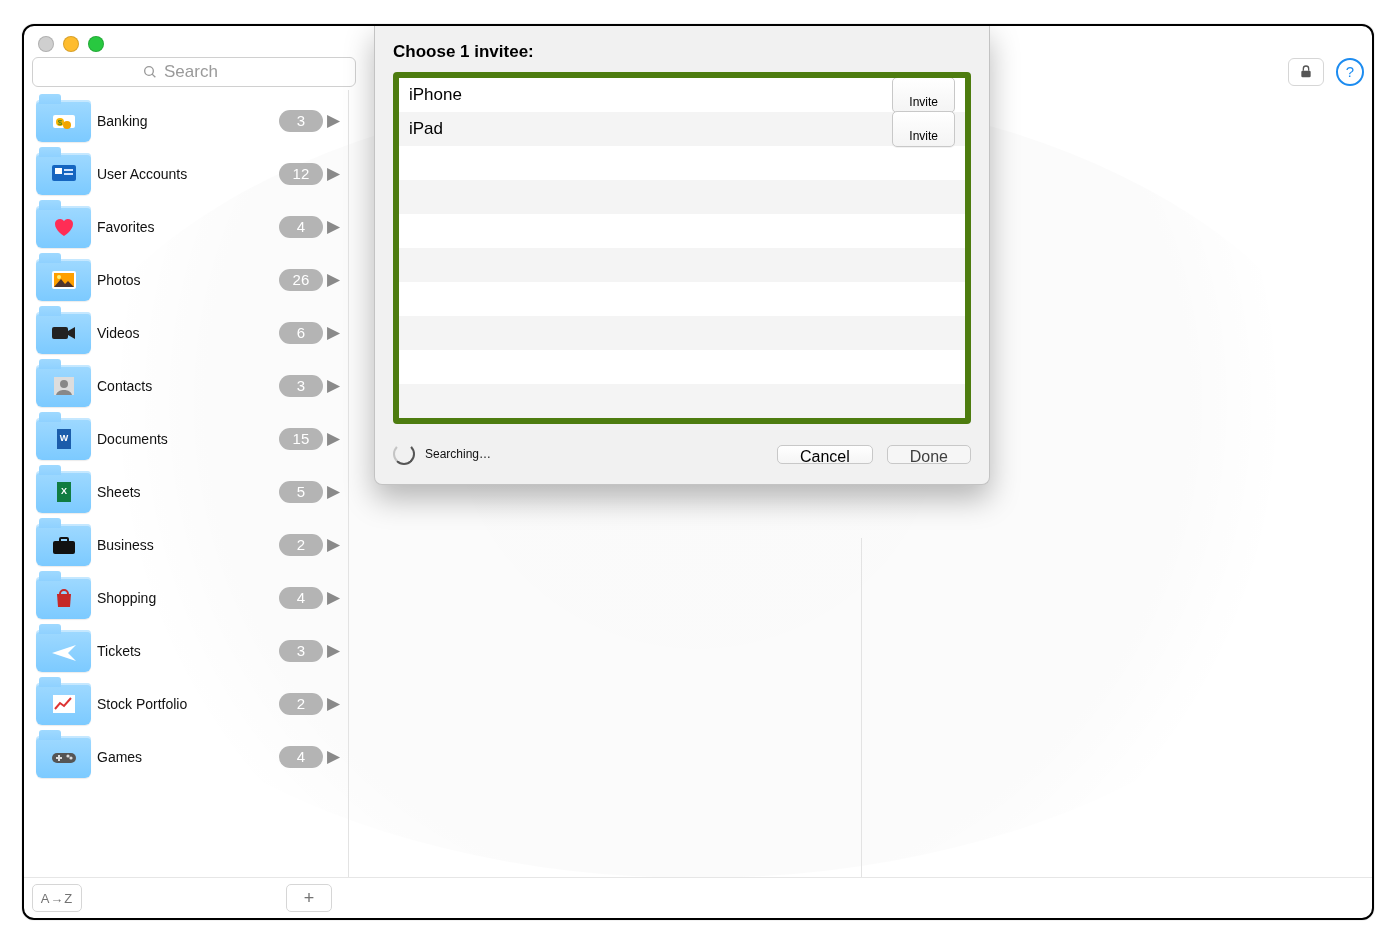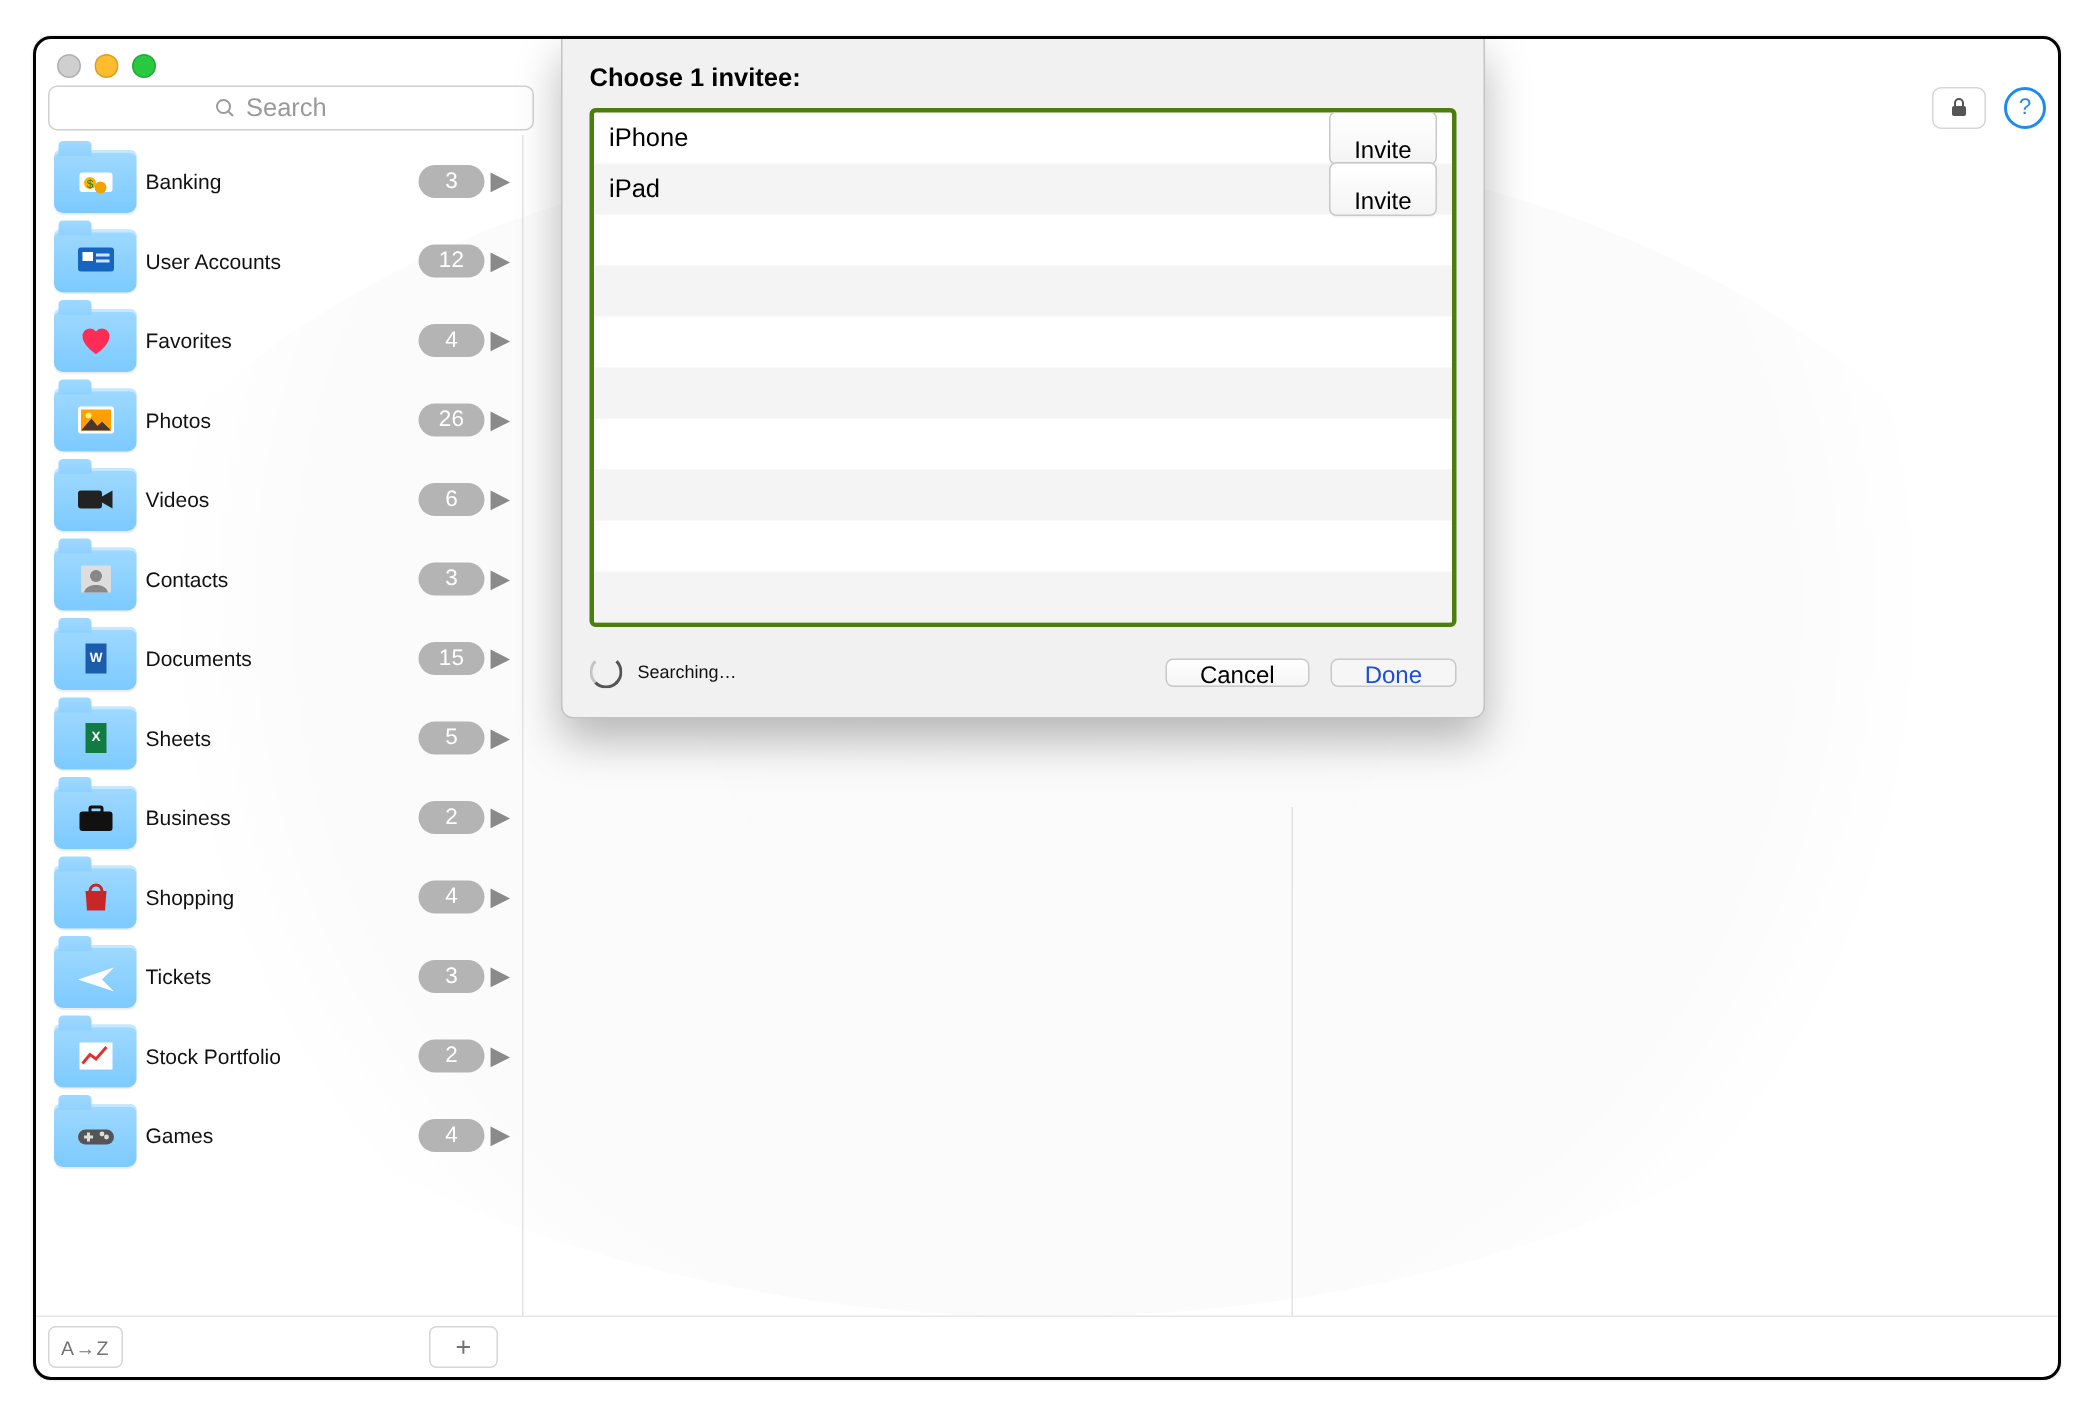--- a/index.html
+++ b/index.html
@@ -29,31 +29,31 @@
   .caret{color:#8a8a8a;font-size:17px;margin-left:2px;margin-right:2px;}
   .main{flex:1;position:relative;}
   .vdiv{position:absolute;top:448px;bottom:0;left:50%;width:1px;background:#e3e3e3;}
   .footer{position:absolute;bottom:0;left:0;right:0;height:40px;border-top:1px solid #e6e6e6;display:flex;align-items:center;padding:0 8px;}
   .footbtn{height:26px;border:1px solid #d6d6d6;border-radius:5px;background:#fff;display:flex;align-items:center;justify-content:center;color:#737373;}
   .sortbtn{width:48px;margin-left:0;font-size:13px;letter-spacing:1px;}
   .addbtn{width:44px;margin-left:204px;font-size:18px;}
   
   .sheet{position:absolute;top:-2px;left:350px;width:616px;background:#f1f1f1;border:1px solid #c3c3c3;border-top:none;border-radius:0 0 8px 8px;box-shadow:0 14px 30px rgba(0,0,0,.28);z-index:50;padding:16px 18px 14px 18px;box-sizing:border-box;}
   .sheet h3{margin:2px 0 10px 0;font-size:17px;font-weight:700;}
-  .listbox{border:3px solid #4d7c0f;border-radius:4px;background:#fff;height:340px;overflow:hidden;}
+  .listbox{border:6px solid #4d7c0f;border-radius:4px;background:#fff;height:340px;overflow:hidden;}
   .row{height:34px;display:flex;align-items:center;padding:0 10px;font-size:17px;}
   .row:nth-child(even){background:#f4f4f4;}
   .row .dev{flex:1;}
-  .invitebtn{height:24px;padding:17px 16px;border:1px solid #c8c8c8;border-radius:5px;background:linear-gradient(#fff,#f4f4f4);font-size:16px;box-shadow:0 1px 0 rgba(0,0,0,.05);}
+  .invitebtn{height:24px;padding:17px 16px;border:1px solid #c8c8c8;border-radius:5px;background:linear-gradient(#fff,#f4f4f4);font-size:12px;box-shadow:0 1px 0 rgba(0,0,0,.05);}
   .sheetfoot{display:flex;align-items:center;margin-top:14px;height:32px;}
   .spin{width:18px;height:18px;border:2px solid #555;border-top-color:transparent;border-left-color:#c4c4c4;border-radius:50%;margin-right:10px;animation:sp 1s linear infinite;}
   @keyframes sp{to{transform:rotate(360deg);}}
   .status{font-size:12px;flex:1;color:#111;}
   .dlgbtn{height:19px;padding:2px 22px;font-size:16px;border:1px solid #c8c8c8;border-radius:5px;background:linear-gradient(#fff,#f5f5f5);margin-left:14px;}
-  .dlgbtn:disabled{color:#1d4ed8;background:#f6f6f6;}
+  .dlgbtn:disabled{color:#404040;background:#f6f6f6;}
   
   .wm{position:absolute;inset:60px 6px 40px 6px;border-radius:50%;background:radial-gradient(circle at 50% 40%,rgba(0,0,0,.02),rgba(0,0,0,.015) 60%,transparent 72%);pointer-events:none;}
 </style>
 </head>
 <body>
 
 <div class="frame">
   <div class="wm"></div>
 
   <div class="traffic">

